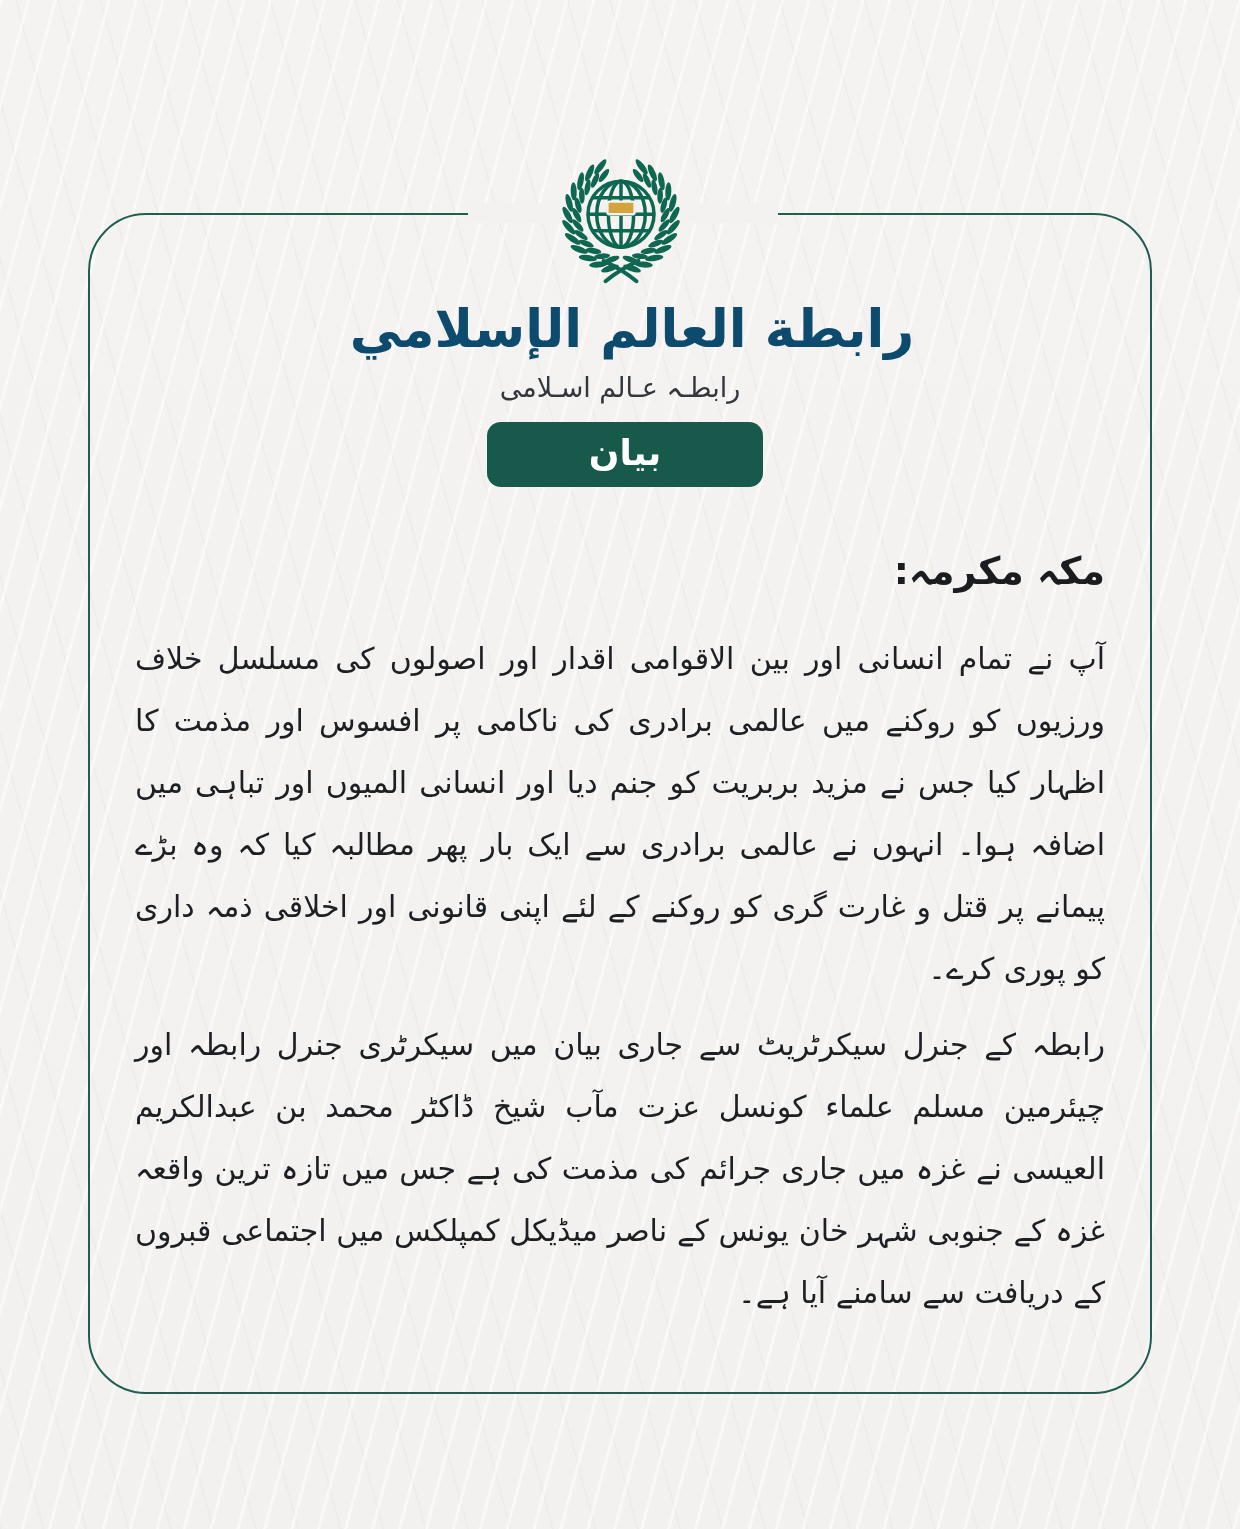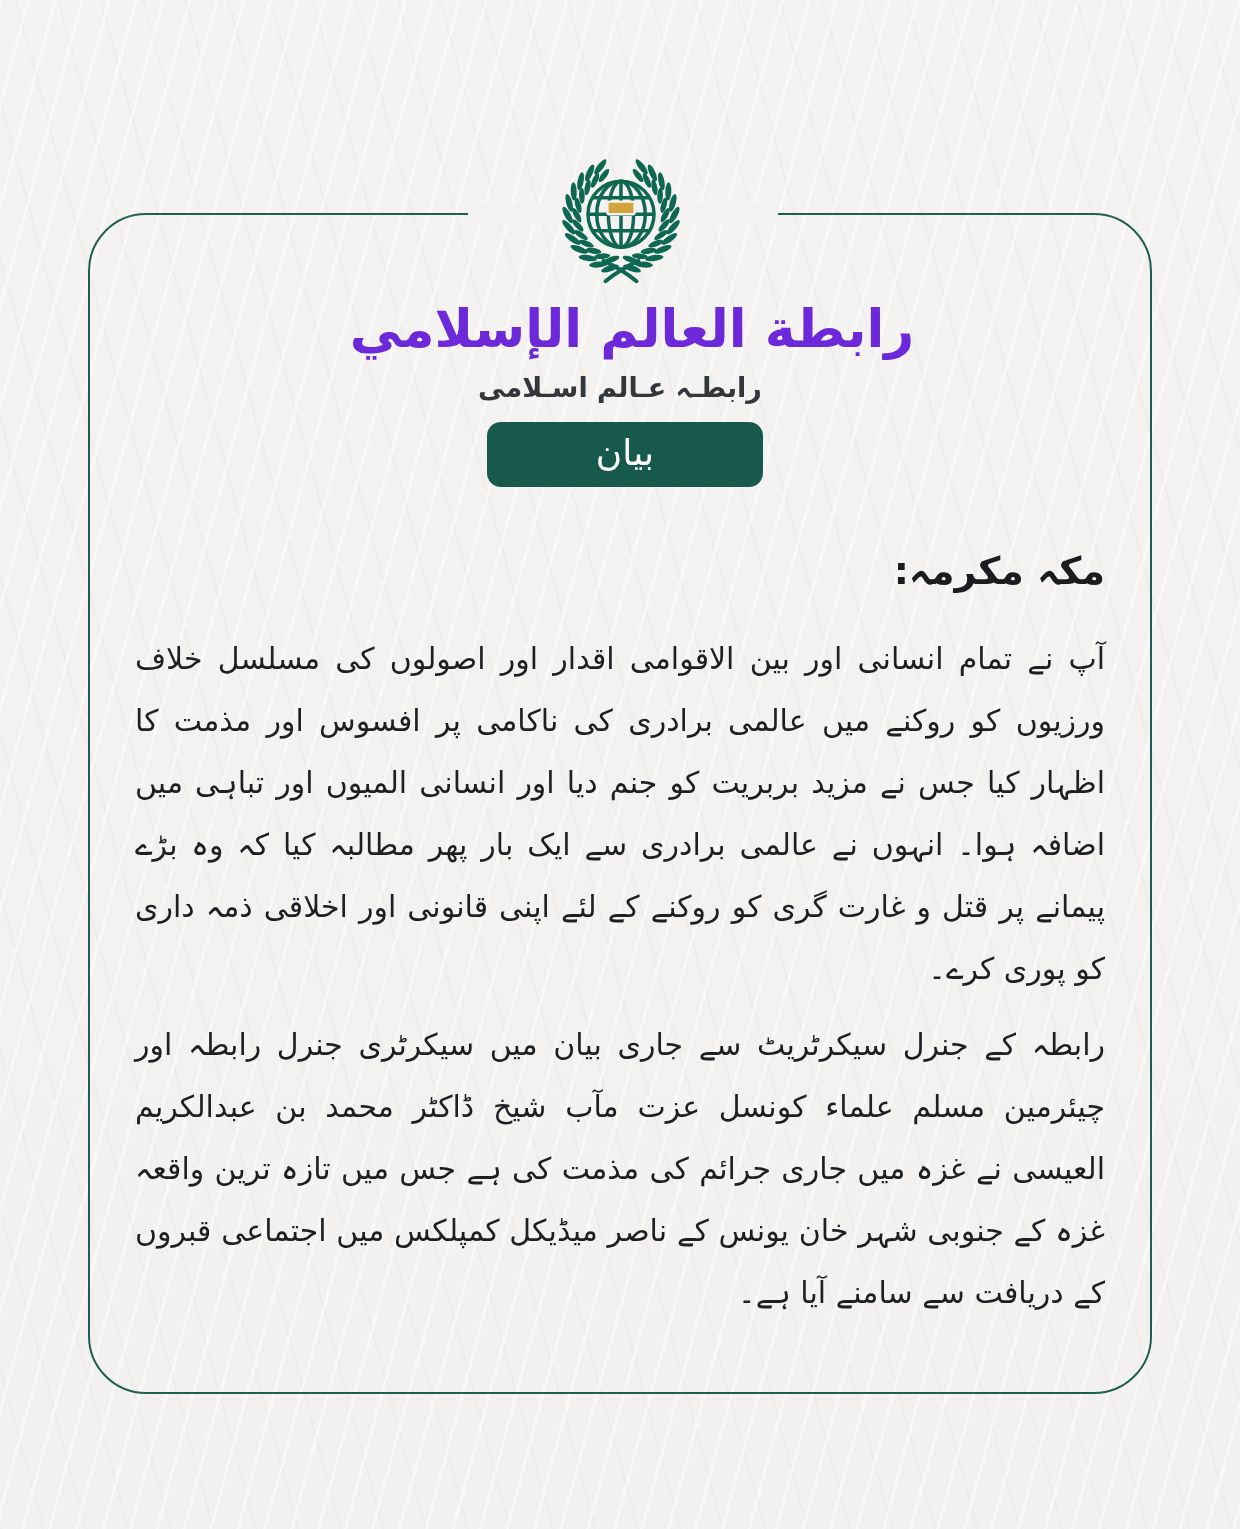--- a/index.html
+++ b/index.html
@@ -32,37 +32,37 @@
   }
   .emblem svg { width:100%; height:100%; display:block; }
   .wreath ellipse { fill:#0e6751; }
   .stems path { stroke:#0e6751; stroke-width:4; fill:none; stroke-linecap:round; }
   .globe { stroke:#0e6751; stroke-width:3.6; fill:none; }
 
   
   .callig-title {
     position:absolute; left:0; top:299px; width:100%;
     text-align:center; direction:rtl;
-    font-size:52px; font-weight:700; color:#6d28d9;
+    font-size:52px; font-weight:700; color:#0c4a6e;
     letter-spacing:-1px; z-index:3;padding-left:24px;
   }
   .callig-sub {
     position:absolute; left:0; top:372px; width:100%;
     text-align:center; direction:rtl;
-    font-size:27px; font-weight:700; color:#33363b; z-index:3;
+    font-size:27px; font-weight:400; color:#33363b; z-index:3;
   }
 
   
   .banner {
     position:absolute; left:487px; top:422px; width:276px; height:65px;
     background:#175a4b; border-radius:14px; z-index:3;
     display:flex; align-items:center; justify-content:center;
   }
   .banner .banner-text {
-    color:#ffffff; font-size:36px; font-weight:400; direction:rtl;
+    color:#ffffff; font-size:36px; font-weight:700; direction:rtl;
     padding-bottom:4px;
   }
 
   
   .content {
     position:absolute; left:135px; top:540px; width:970px; z-index:3;
     direction:rtl; color:#1e1f23;
   }
   .location-heading {
     font-size:38px; font-weight:700; line-height:62px;

